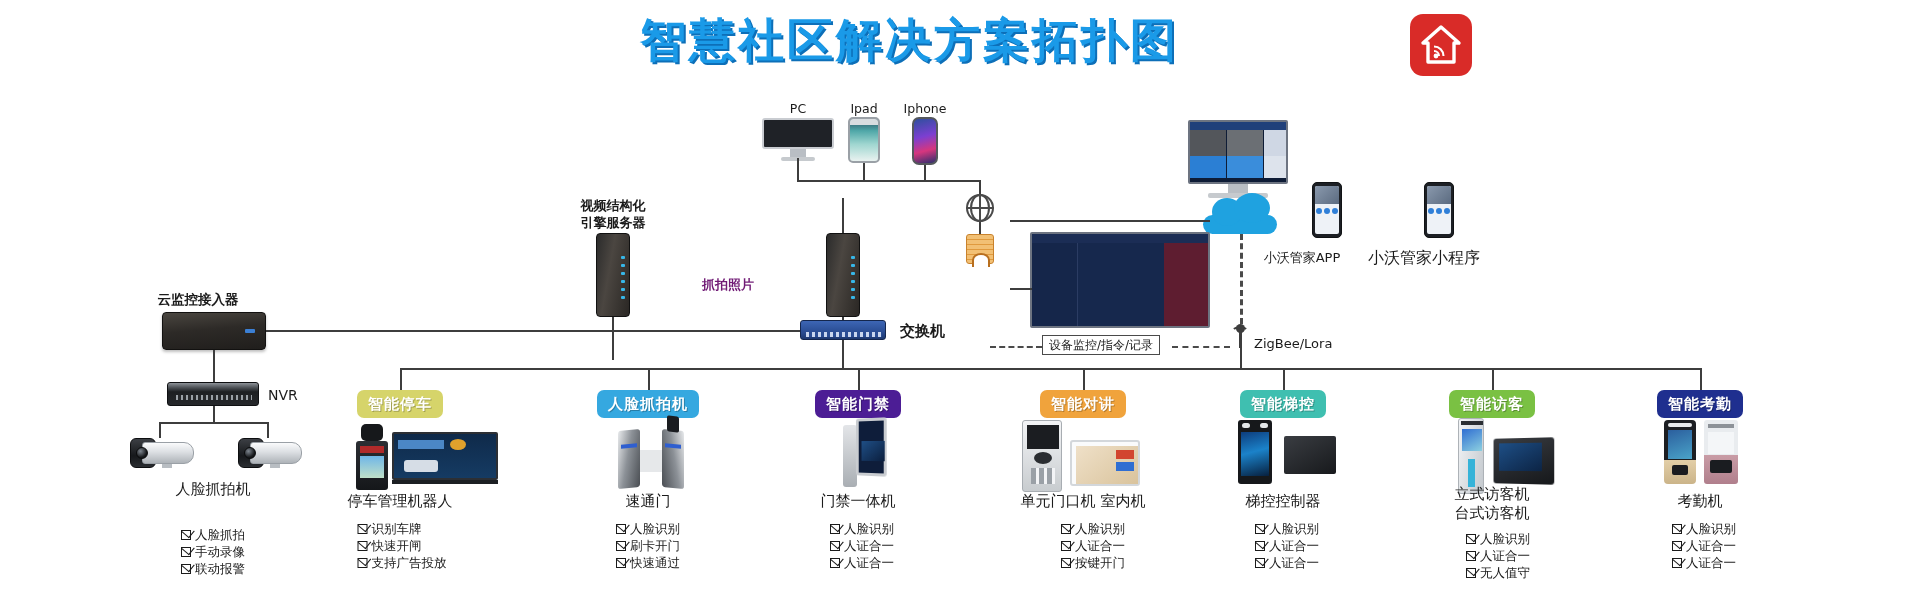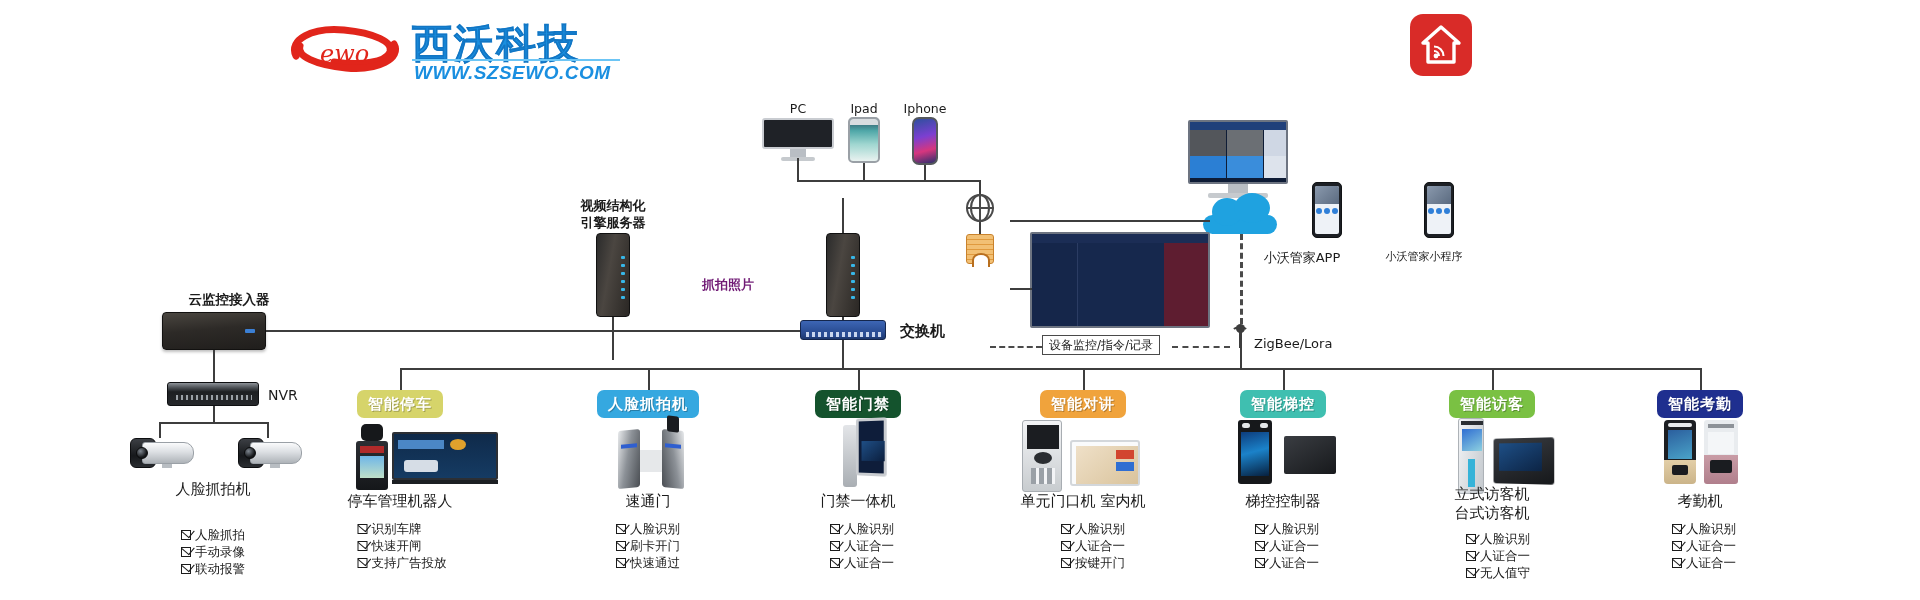--- a/index.html
+++ b/index.html
@@ -191,31 +191,22 @@
   .app-phone .s .ic { display:flex; gap:2px; justify-content:center; margin-top:4px; }
   .app-phone .s .ic i { width:6px; height:6px; border-radius:50%; background:#2f7fd8; display:block; }
 </style>
 </head>
 <body>
 
 <div id="root">
 
   <div class="header">
 
-    <div class="logo-left">
-      <svg class="swoosh" viewBox="0 0 130 52">
-        <path d="M14,34 C6,18 30,5 62,8 C92,11 112,20 108,30 C104,40 80,44 52,40" fill="none" stroke="#e1251b" stroke-width="7" stroke-linecap="round"></path>
-        <path d="M112,22 C120,36 96,49 64,46 C34,43 14,34 18,24" fill="none" stroke="#e1251b" stroke-width="7" stroke-linecap="round"></path>
-        <text x="38" y="40" font-family="DejaVu Serif, serif" font-style="italic" font-size="24" fill="#e1251b">ewo</text>
-      </svg>
-      <div class="brand-cn">西沃科技</div>
-      <div class="brand-rule"></div>
-      <div class="brand-url">WWW.SZSEWO.COM</div>
-    </div>
-
+
+    <div class="main-title">智慧社区解决方案拓扑图</div>
 
     <div class="logo-right">
       <div class="lr-badge">
         <svg viewBox="0 0 62 62" width="62" height="62">
           <path d="M31 13 L49 29 L44 29 L44 48 L18 48 L18 29 L13 29 Z" fill="none" stroke="#fff" stroke-width="3.4" stroke-linejoin="round"></path>
           <circle cx="26" cy="42" r="2.4" fill="#fff"></circle>
           <path d="M29 42 a5 5 0 0 0 -5 -5" fill="none" stroke="#fff" stroke-width="2.1"></path>
           <path d="M33.5 42 a9.5 9.5 0 0 0 -9.5 -9.5" fill="none" stroke="#fff" stroke-width="2.1"></path>
         </svg>
       </div>
@@ -244,21 +235,21 @@
   <div class="line vline" style="left:979px; top:180px; height:18px;"></div>
 
   <div class="globe" style="left:966px; top:194px;">
     <div class="globe-arc"></div>
   </div>
   <div class="line vline" style="left:979px; top:222px; height:12px;"></div>
   <div class="wall" style="left:966px; top:234px;">
     <div class="arc"></div>
   </div>
 
-  <div class="lbl lbl-c" style="left:229px; top:292px; font-size:13.5px; font-weight:bold;text-align:center;">云监控接入器</div>
+  <div class="lbl lbl-c" style="left:198px; top:292px; font-size:13.5px; font-weight:bold;text-align:center;">云监控接入器</div>
   <div class="server-big" style="left:162px; top:312px;">
     <div class="led"></div>
   </div>
 
   <div class="line hline" style="left:266px; top:330px; width:560px;"></div>
   <div class="line vline" style="left:213px; top:350px; height:32px;"></div>
 
   <div class="nvr-box" style="left:167px; top:382px;">
     <div class="strip"></div>
   </div>
@@ -389,21 +380,21 @@
     <div class="s">
         <div class="top"></div>
         <div class="ic">
           <i></i>
           <i></i>
           <i></i>
         </div>
       </div>
   </div>
   <div class="lbl lbl-c" style="left:1302px; top:250px; font-size:13px;">小沃管家APP</div>
-  <div class="lbl lbl-c" style="left:1424px; top:250px; font-size:11px;font-family:Liberation Mono, monospace;">小沃管家小程序</div>
+  <div class="lbl lbl-c" style="left:1424px; top:250px; font-size:16px;">小沃管家小程序</div>
 
   <div class="dashvert" style="left:1240px; top:234px; height:90px;"></div>
   <div class="antenna" style="left:1230px; top:322px;">
     <div class="mast"></div>
       <div class="dot"></div>
     <div class="w" style="left:1px;top:4px;width:18px;height:14px;transform:rotate(0deg);"></div>
   </div>
   <div class="lbl" style="left:1254px; top:336px; font-size:13px;">ZigBee/Lora</div>
 
   <div class="dash-box" style="left:1042px; top:335px;">设备监控/指令/记录</div>
@@ -415,21 +406,21 @@
   <div class="line vline" style="left:400px; top:368px; height:22px;"></div>
   <div class="line vline" style="left:648px; top:368px; height:22px;"></div>
   <div class="line vline" style="left:858px; top:368px; height:22px;"></div>
   <div class="line vline" style="left:1083px; top:368px; height:22px;"></div>
   <div class="line vline" style="left:1283px; top:368px; height:22px;"></div>
   <div class="line vline" style="left:1492px; top:368px; height:22px;"></div>
   <div class="line vline" style="left:1700px; top:368px; height:22px;"></div>
 
   <div class="pill" style="left:400px; top:390px; background:#d6d46a;">智能停车</div>
   <div class="pill" style="left:648px; top:390px; background:#35a8e0;">人脸抓拍机</div>
-  <div class="pill" style="left:858px; top:390px; background:#14532d;">智能门禁</div>
+  <div class="pill" style="left:858px; top:390px; background:#4c1d95;">智能门禁</div>
   <div class="pill" style="left:1083px; top:390px; background:#f0a33c;">智能对讲</div>
   <div class="pill" style="left:1283px; top:390px; background:#3fbfb0;">智能梯控</div>
   <div class="pill" style="left:1492px; top:390px; background:#7ac143;">智能访客</div>
   <div class="pill" style="left:1700px; top:390px; background:#1f2f8f;">智能考勤</div>
 
   <div style="position:absolute;left:356px;top:424px;width:32px;height:66px;">
     <div style="position:absolute;left:5px;top:0;width:22px;height:17px;background:#16181b;border-radius:5px;"></div>
     <div style="position:absolute;left:0;top:17px;width:32px;height:49px;background:linear-gradient(180deg,#2b2e33,#15171a);border-radius:3px;"></div>
     <div style="position:absolute;left:4px;top:22px;width:24px;height:7px;background:#b12a2a;"></div>
     <div style="position:absolute;left:4px;top:32px;width:24px;height:22px;background:linear-gradient(180deg,#6fb6e8,#bfe0c8);"></div>

